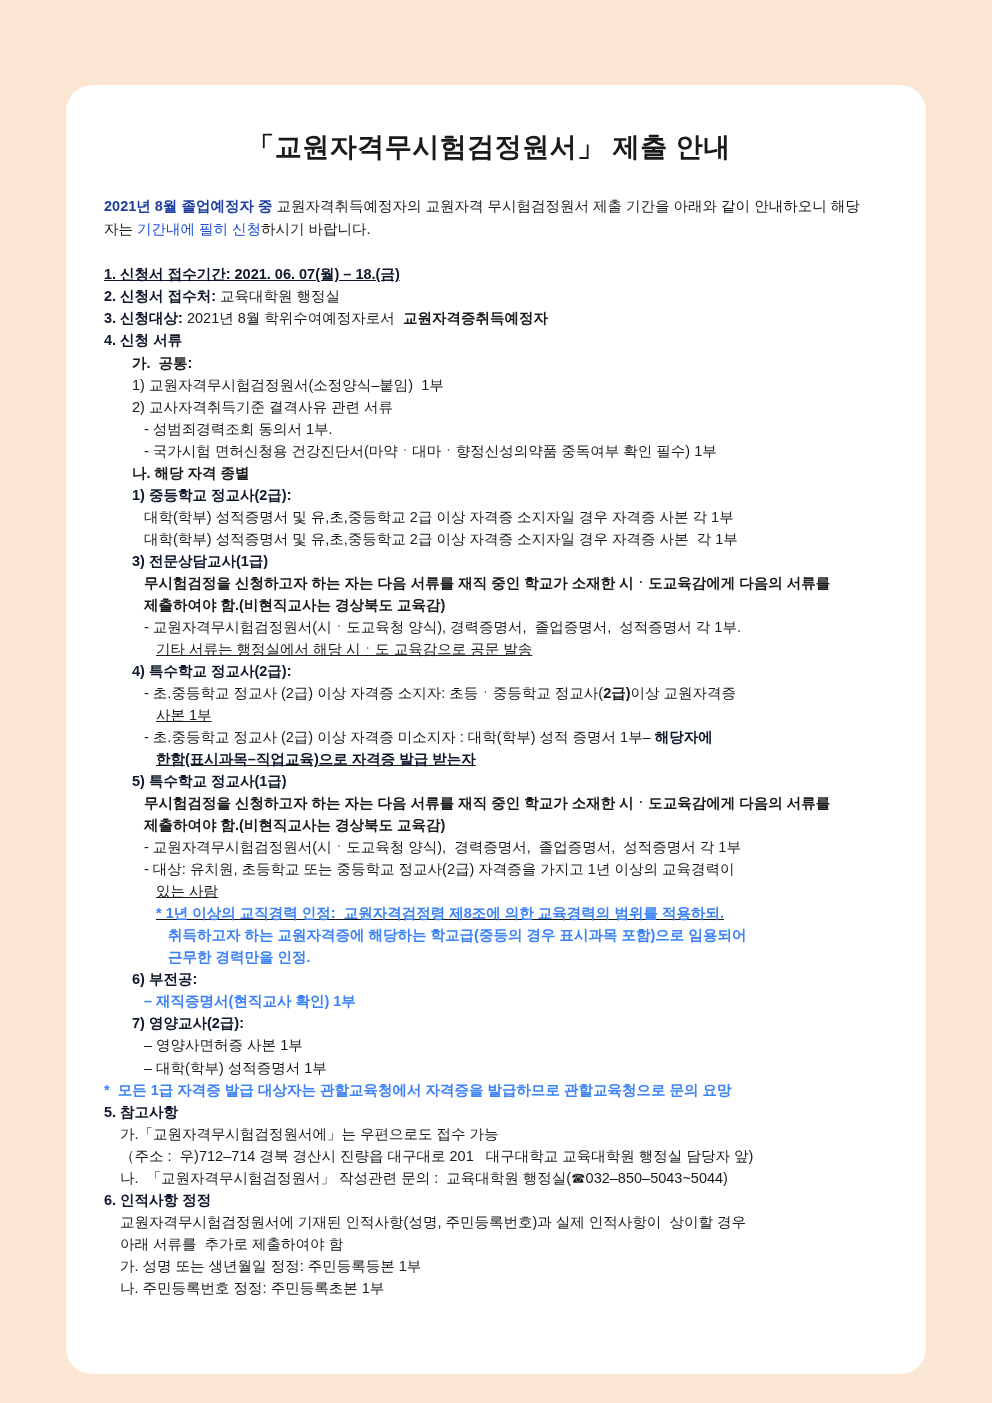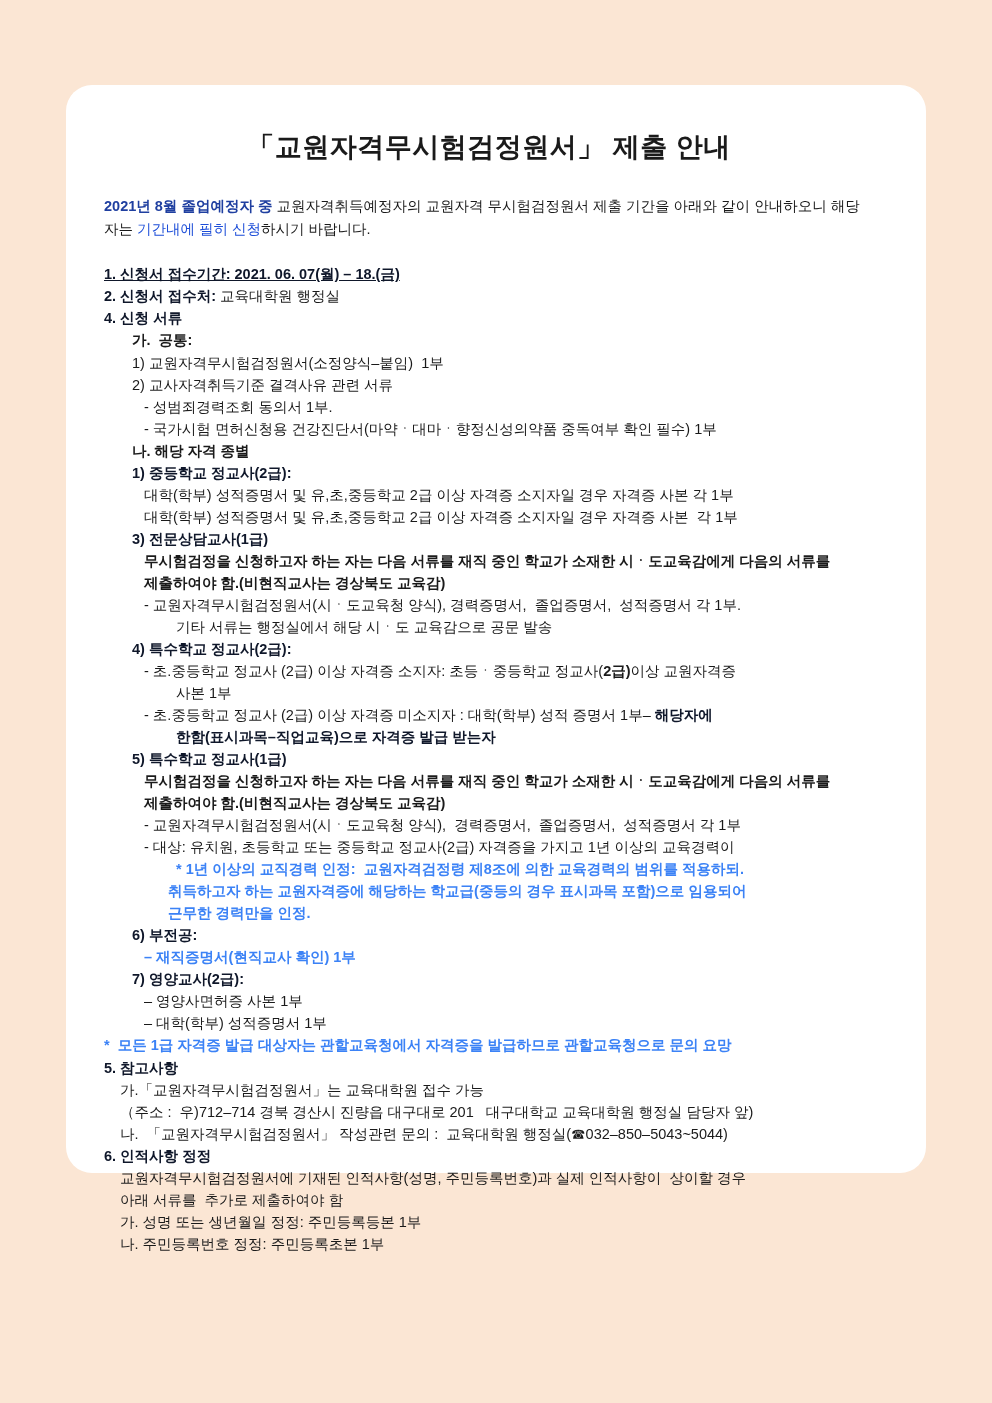--- a/index.html
+++ b/index.html
@@ -11,21 +11,21 @@
     height: 1403px;
     background: #fbe6d4;
     font-family: "Liberation Sans", sans-serif;
     overflow: hidden;
   }
   .page {
     position: absolute;
     left: 66px;
     top: 85px;
     width: 860px;
-    height: 1088px;
+    height: 1289px;
     background: #ffffff;
     border-radius: 26px;
     box-sizing: border-box;
     padding: 26px 44px 20px 30px;
   }
   .title {
     text-align: center;
     font-size: 27px;
     font-weight: bold;
     color: #1a1a1a;
@@ -50,37 +50,38 @@
     font-size: 14.5px;
     line-height: 1.52;
     color: #1a1a1a;
     margin: 0 8px;
   }
   .line { white-space: pre-wrap; }
   .l0 { margin-left: 0px; }
   .l1 { margin-left: 16px; }
   .l2 { margin-left: 28px; }
   .l3 { margin-left: 40px; }
-  .l4 { margin-left: 72px; }
+  .l4 { margin-left: 52px; text-decoration: underline; }
   .l5 { margin-left: 64px; }
 </style>
 </head>
 <body>
 
 <div class="page">
 
   <div class="title">「교원자격무시험검정원서」 제출 안내</div>
 
   <div class="intro">
     <span class="b-blue">2021년 8월 졸업예정자 중</span><span> 교원자격취득예정자의  교원자격 무시험검정원서 제출 기간을 아래와 같이 안내하오니 해당자는 </span><span class="b-red">기간내에 필히 신청</span><span>하시기 바랍니다.</span>
   </div>
 
   <div class="body" id="body-container">
       <div class="line l0"><span class="blue bold u">1. 신청서 접수기간: 2021. 06. 07(월) – 18.(금)</span></div>
       <div class="line l0"><span class="blue bold">2. 신청서 접수처: </span><span>교육대학원 행정실</span></div>
+      <div class="line l0"><span class="blue bold">3. 신청대상: </span><span>2021년 8월 학위수여예정자로서  </span><span class="bold">교원자격증취득예정자</span></div>
       <div class="line l0"><span class="blue bold">4. 신청 서류</span></div>
       <div class="line l2"><span class="bold">가.  공통:</span></div>
       <div class="line l2"><span>1) 교원자격무시험검정원서(소정양식–붙임)  1부</span></div>
       <div class="line l2"><span>2) 교사자격취득기준 결격사유 관련 서류</span></div>
       <div class="line l3"><span>- 성범죄경력조회 동의서 1부.</span></div>
       <div class="line l3"><span>- 국가시험 면허신청용 건강진단서(마약ㆍ대마ㆍ향정신성의약품 중독여부 확인 필수) 1부</span></div>
       <div class="line l2"><span class="bold">나. 해당 자격 종별</span></div>
       <div class="line l2"><span class="blue bold">1) 중등학교 정교사(2급):</span></div>
       <div class="line l3"><span>대학(학부) 성적증명서 및 유,초,중등학교 2급 이상 자격증 소지자일 경우 자격증 사본 각 1부</span></div>
       <div class="line l3"><span>대학(학부) 성적증명서 및 유,초,중등학교 2급 이상 자격증 소지자일 경우 자격증 사본  각 1부</span></div>
@@ -92,31 +93,32 @@
       <div class="line l2"><span class="blue bold">4) 특수학교 정교사(2급):</span></div>
       <div class="line l3"><span>- 초.중등학교 정교사 (2급) 이상 자격증 소지자: 초등ㆍ중등학교 정교사(</span><span class="bold">2급)</span><span>이상 교원자격증</span></div>
       <div class="line l4"><span>사본 1부</span></div>
       <div class="line l3"><span>- 초.중등학교 정교사 (2급) 이상 자격증 미소지자 : 대학(학부) 성적 증명서 1부– </span><span class="blue bold">해당자에</span></div>
       <div class="line l4"><span class="blue bold">한함(표시과목–직업교육)으로 자격증 발급 받는자</span></div>
       <div class="line l2"><span class="blue bold">5) 특수학교 정교사(1급)</span></div>
       <div class="line l3"><span class="bold">무시험검정을 신청하고자 하는 자는 다음 서류를 재직 중인 학교가 소재한 시ㆍ도교육감에게 다음의 서류를</span></div>
       <div class="line l3"><span class="bold">제출하여야 함.(비현직교사는 경상북도 교육감)</span></div>
       <div class="line l3"><span>- 교원자격무시험검정원서(시ㆍ도교육청 양식),  경력증명서,  졸업증명서,  성적증명서 각 1부</span></div>
       <div class="line l3"><span>- 대상: 유치원, 초등학교 또는 중등학교 정교사(2급) 자격증을 가지고 1년 이상의 교육경력이</span></div>
+      <div class="line l4"><span>있는 사람</span></div>
       <div class="line l4"><span class="red bold">* 1년 이상의 교직경력 인정:  교원자격검정령 제8조에 의한 교육경력의 범위를 적용하되.</span></div>
       <div class="line l5"><span class="red bold">취득하고자 하는 교원자격증에 해당하는 학교급(중등의 경우 표시과목 포함)으로 임용되어</span></div>
       <div class="line l5"><span class="red bold">근무한 경력만을 인정.</span></div>
       <div class="line l2"><span class="blue bold">6) 부전공:</span></div>
       <div class="line l3"><span class="red bold">– 재직증명서(현직교사 확인) 1부</span></div>
       <div class="line l2"><span class="blue bold">7) 영양교사(2급):</span></div>
       <div class="line l3"><span>– 영양사면허증 사본 1부</span></div>
       <div class="line l3"><span>– 대학(학부) 성적증명서 1부</span></div>
       <div class="line l0"><span class="red bold">*  모든 1급 자격증 발급 대상자는 관할교육청에서 자격증을 발급하므로 관할교육청으로 문의 요망</span></div>
       <div class="line l0"><span class="blue bold">5. 참고사항</span></div>
-      <div class="line l1"><span>가.「교원자격무시험검정원서」는 교육대학원 접수 가능</span></div>
+      <div class="line l1"><span>가.「교원자격무시험검정원서에」는 우편으로도 접수 가능</span></div>
       <div class="line l1"><span>（주소 :  우)712–714 경북 경산시 진량읍 대구대로 201   대구대학교 교육대학원 행정실 담당자 앞)</span></div>
       <div class="line l1"><span>나.  「교원자격무시험검정원서」 작성관련 문의 :  교육대학원 행정실(☎032–850–5043~5044)</span></div>
       <div class="line l0"><span class="blue bold">6. 인적사항 정정</span></div>
       <div class="line l1"><span>교원자격무시험검정원서에 기재된 인적사항(성명, 주민등록번호)과 실제 인적사항이  상이할 경우</span></div>
       <div class="line l1"><span>아래 서류를  추가로 제출하여야 함</span></div>
       <div class="line l1"><span>가. 성명 또는 생년월일 정정: 주민등록등본 1부</span></div>
       <div class="line l1"><span>나. 주민등록번호 정정: 주민등록초본 1부</span></div>
     </div>
 
 </div>

